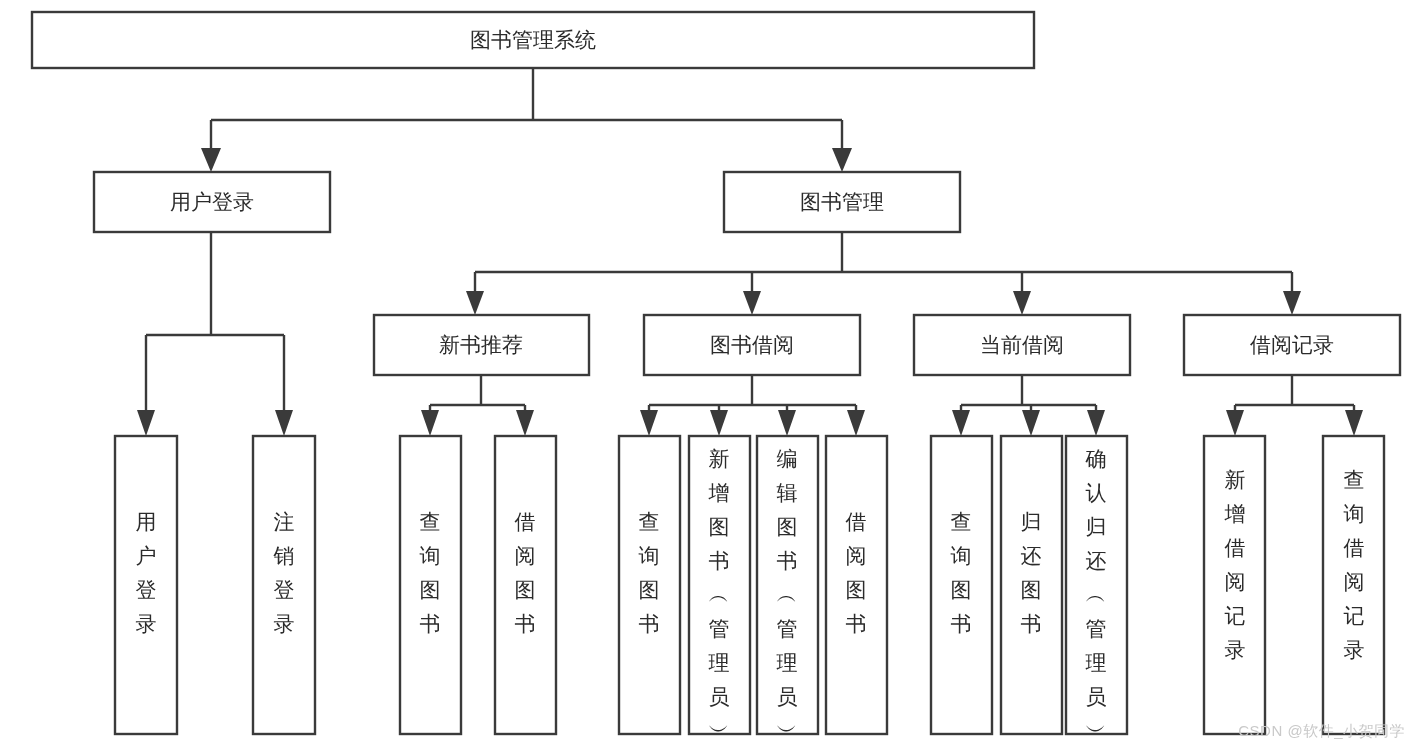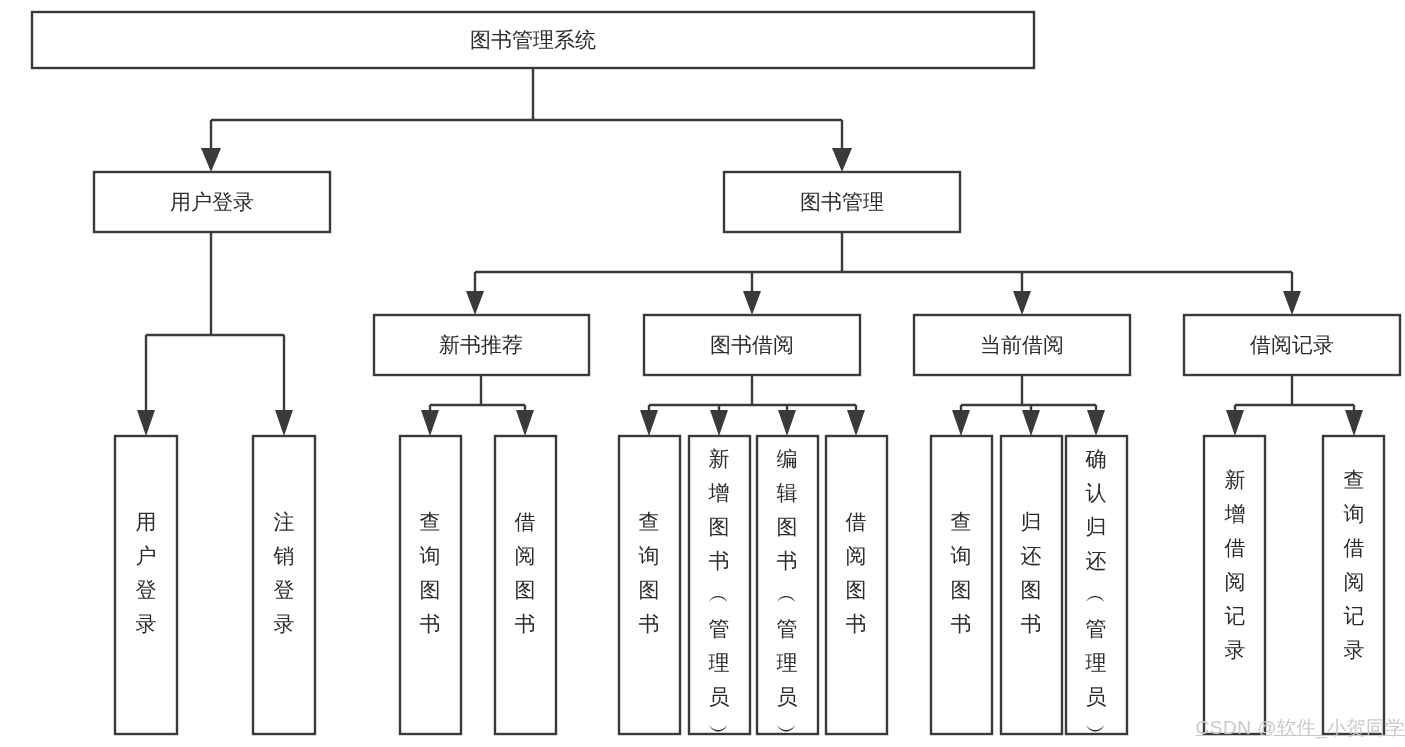--- a/index.html
+++ b/index.html
@@ -53,26 +53,25 @@
     fill: #2b2b2b;
     font-family: "Liberation Sans", "DejaVu Sans", sans-serif;
     font-size: 21px;
     text-anchor: middle;
   }
   .watermark-text {
     position: absolute;
     right: 12px;
     bottom: 6px;
     font-family: "Liberation Sans", "DejaVu Sans", sans-serif;
-    font-size: 19px;
+    font-size: 15px;
     color: #c9c9c9;
     white-space: nowrap;
     letter-spacing: 0.5px;
     user-select: none;
-    text-decoration: underline;
   }
 </style>
 </head>
 <body>
 
 <div id="diagram-root">
   <svg class="diagram-canvas" viewBox="0 0 1405 747" xmlns="http://www.w3.org/2000/svg">
 
     <defs>
       <marker id="arrow" viewBox="0 0 12 12" refX="10" refY="6" markerWidth="8" markerHeight="8" orient="auto-start-reverse">

